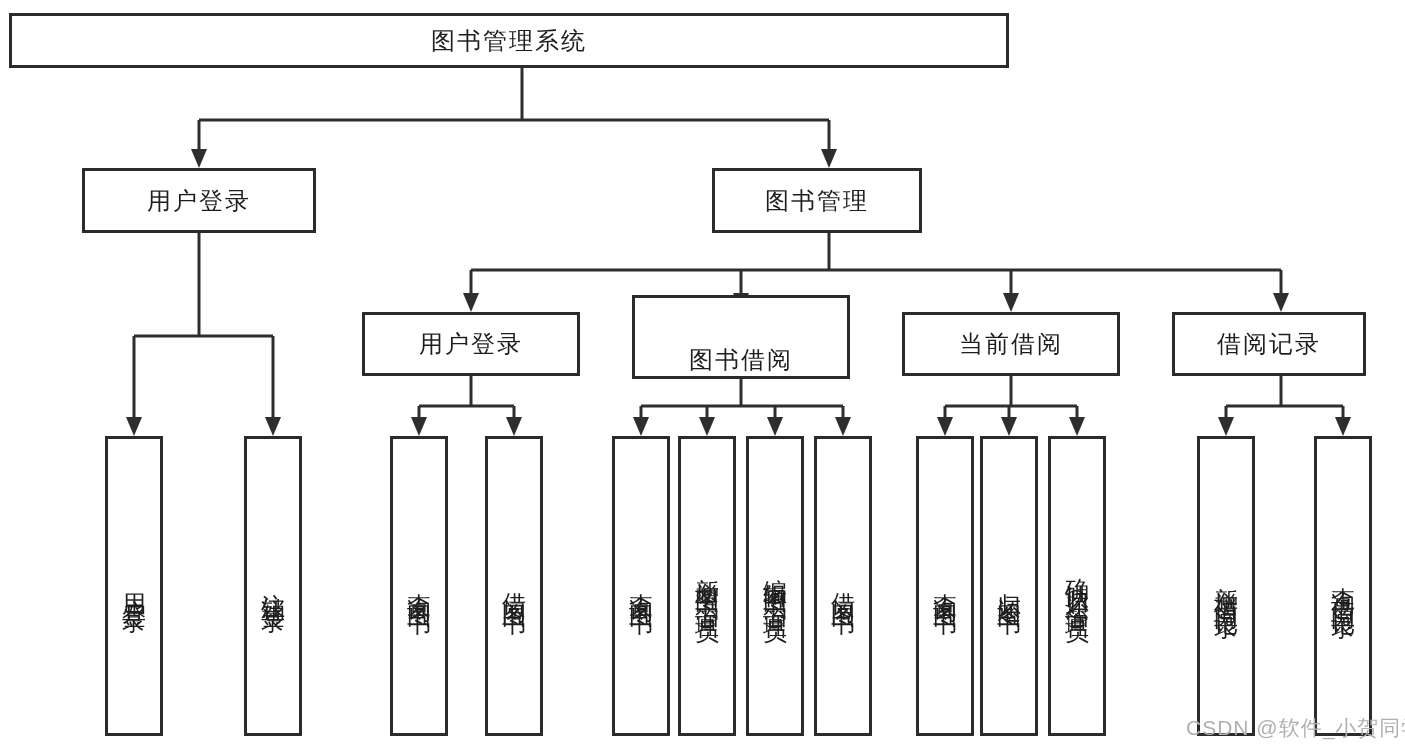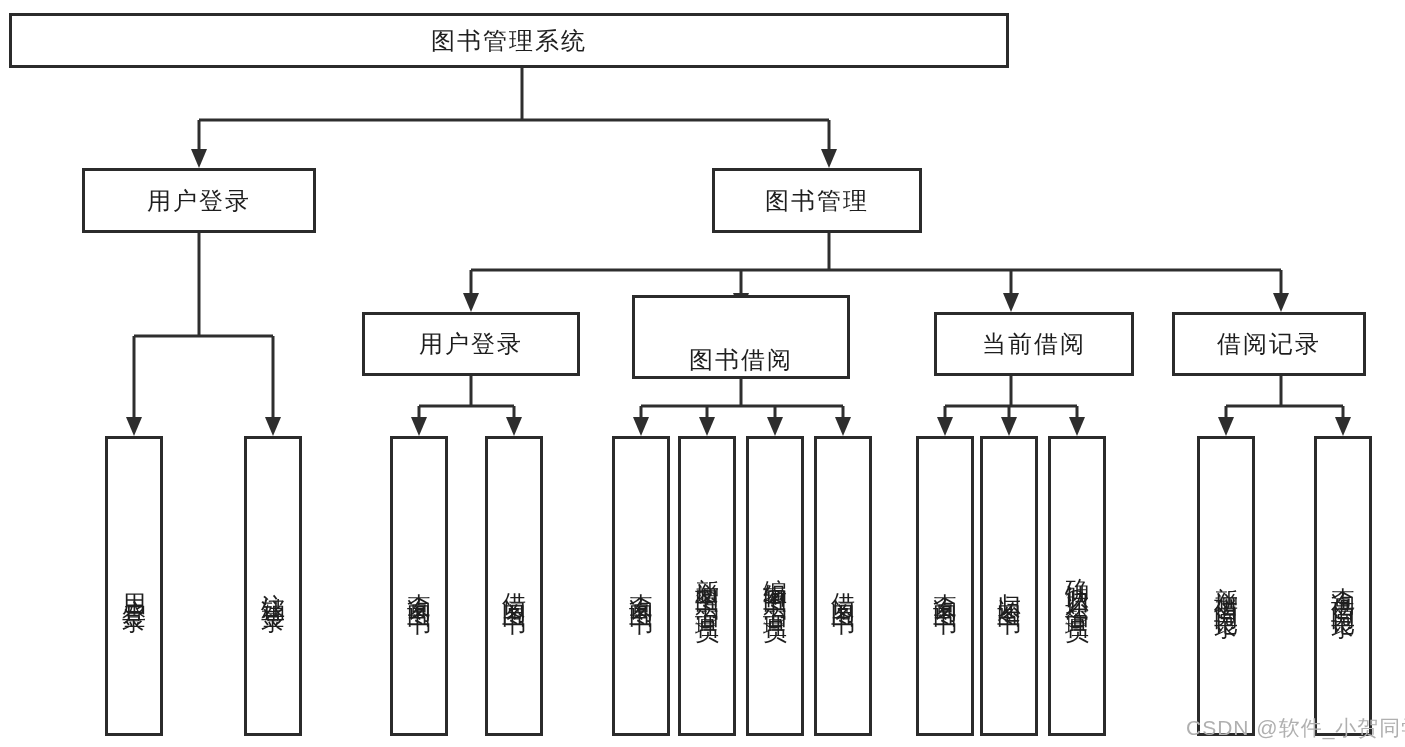--- a/index.html
+++ b/index.html
@@ -125,21 +125,21 @@
   <div class="box" style="left:712px;top:168px;width:210px;height:65px;">
     <span>图书管理</span>
   </div>
 
   <div class="box" style="left:362px;top:312px;width:218px;height:64px;">
     <span>用户登录</span>
   </div>
   <div class="box" style="left:632px;top:295px;width:218px;height:84px;align-items:flex-end;">
     <span>图书借阅</span>
   </div>
-  <div class="box" style="left:902px;top:312px;width:200px;height:64px;margin-left:32px;">
+  <div class="box" style="left:902px;top:312px;width:218px;height:64px;">
     <span>当前借阅</span>
   </div>
   <div class="box" style="left:1172px;top:312px;width:194px;height:64px;">
     <span>借阅记录</span>
   </div>
 
   <div class="box leaf" style="left:105px;">
     <span class="vtext">用户登录</span>
   </div>
   <div class="box leaf" style="left:244px;">

